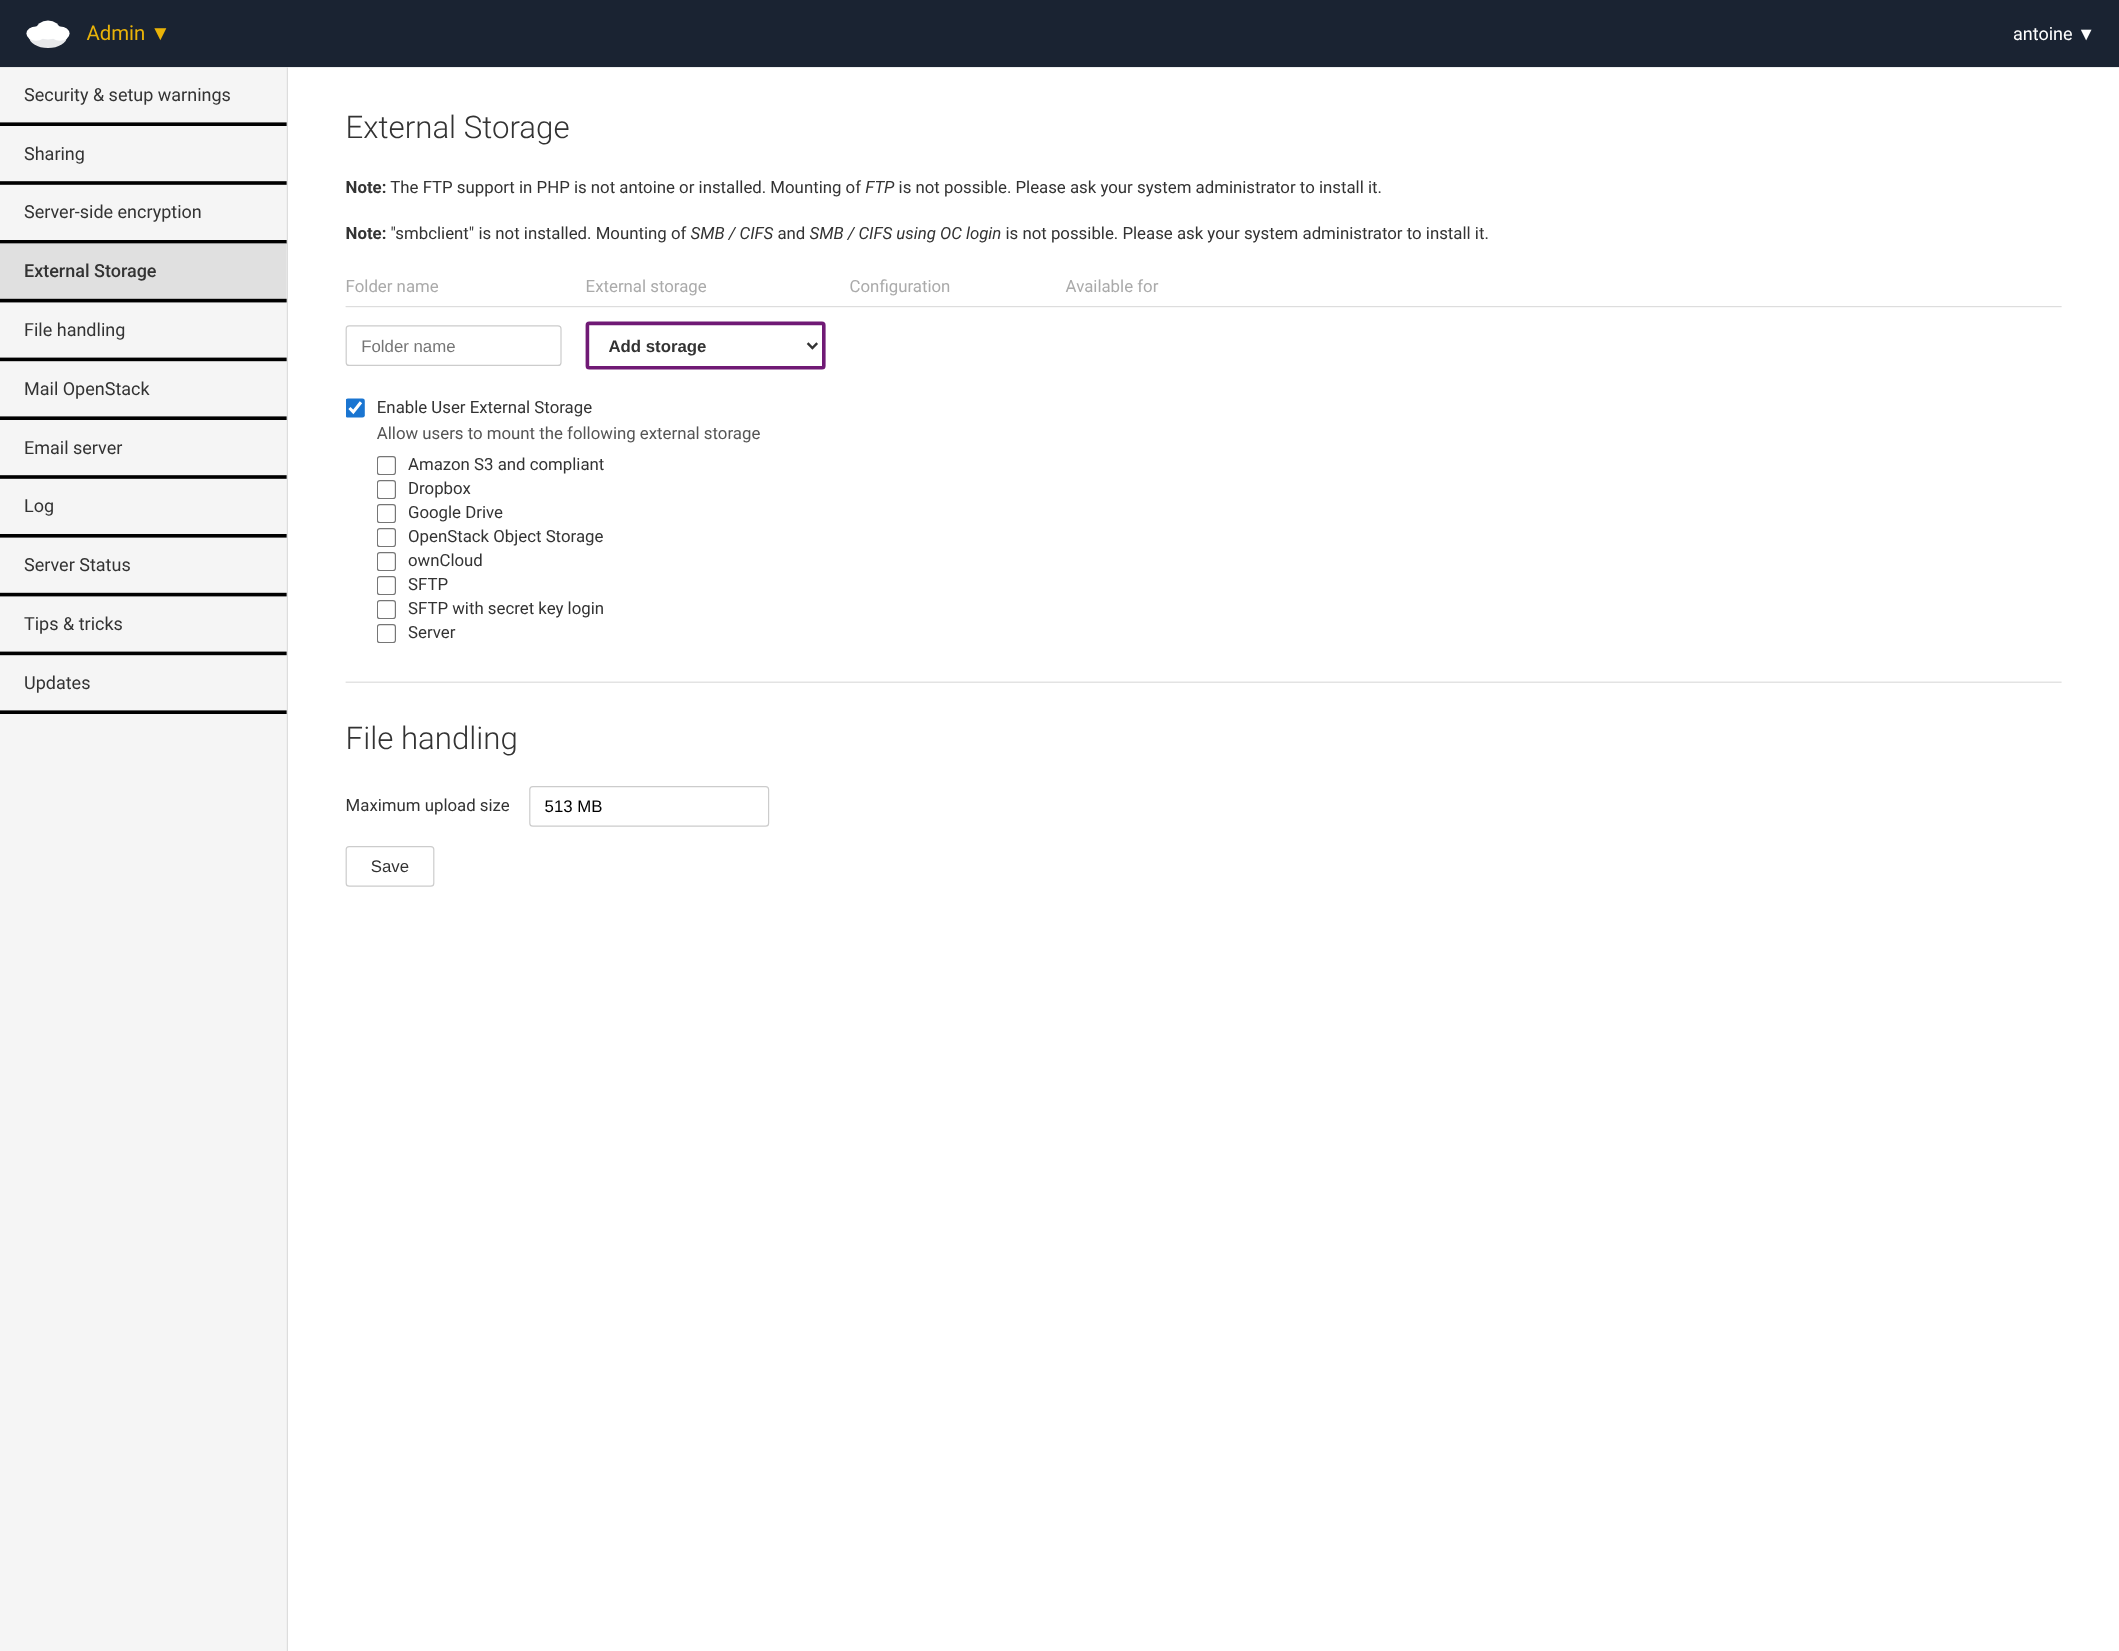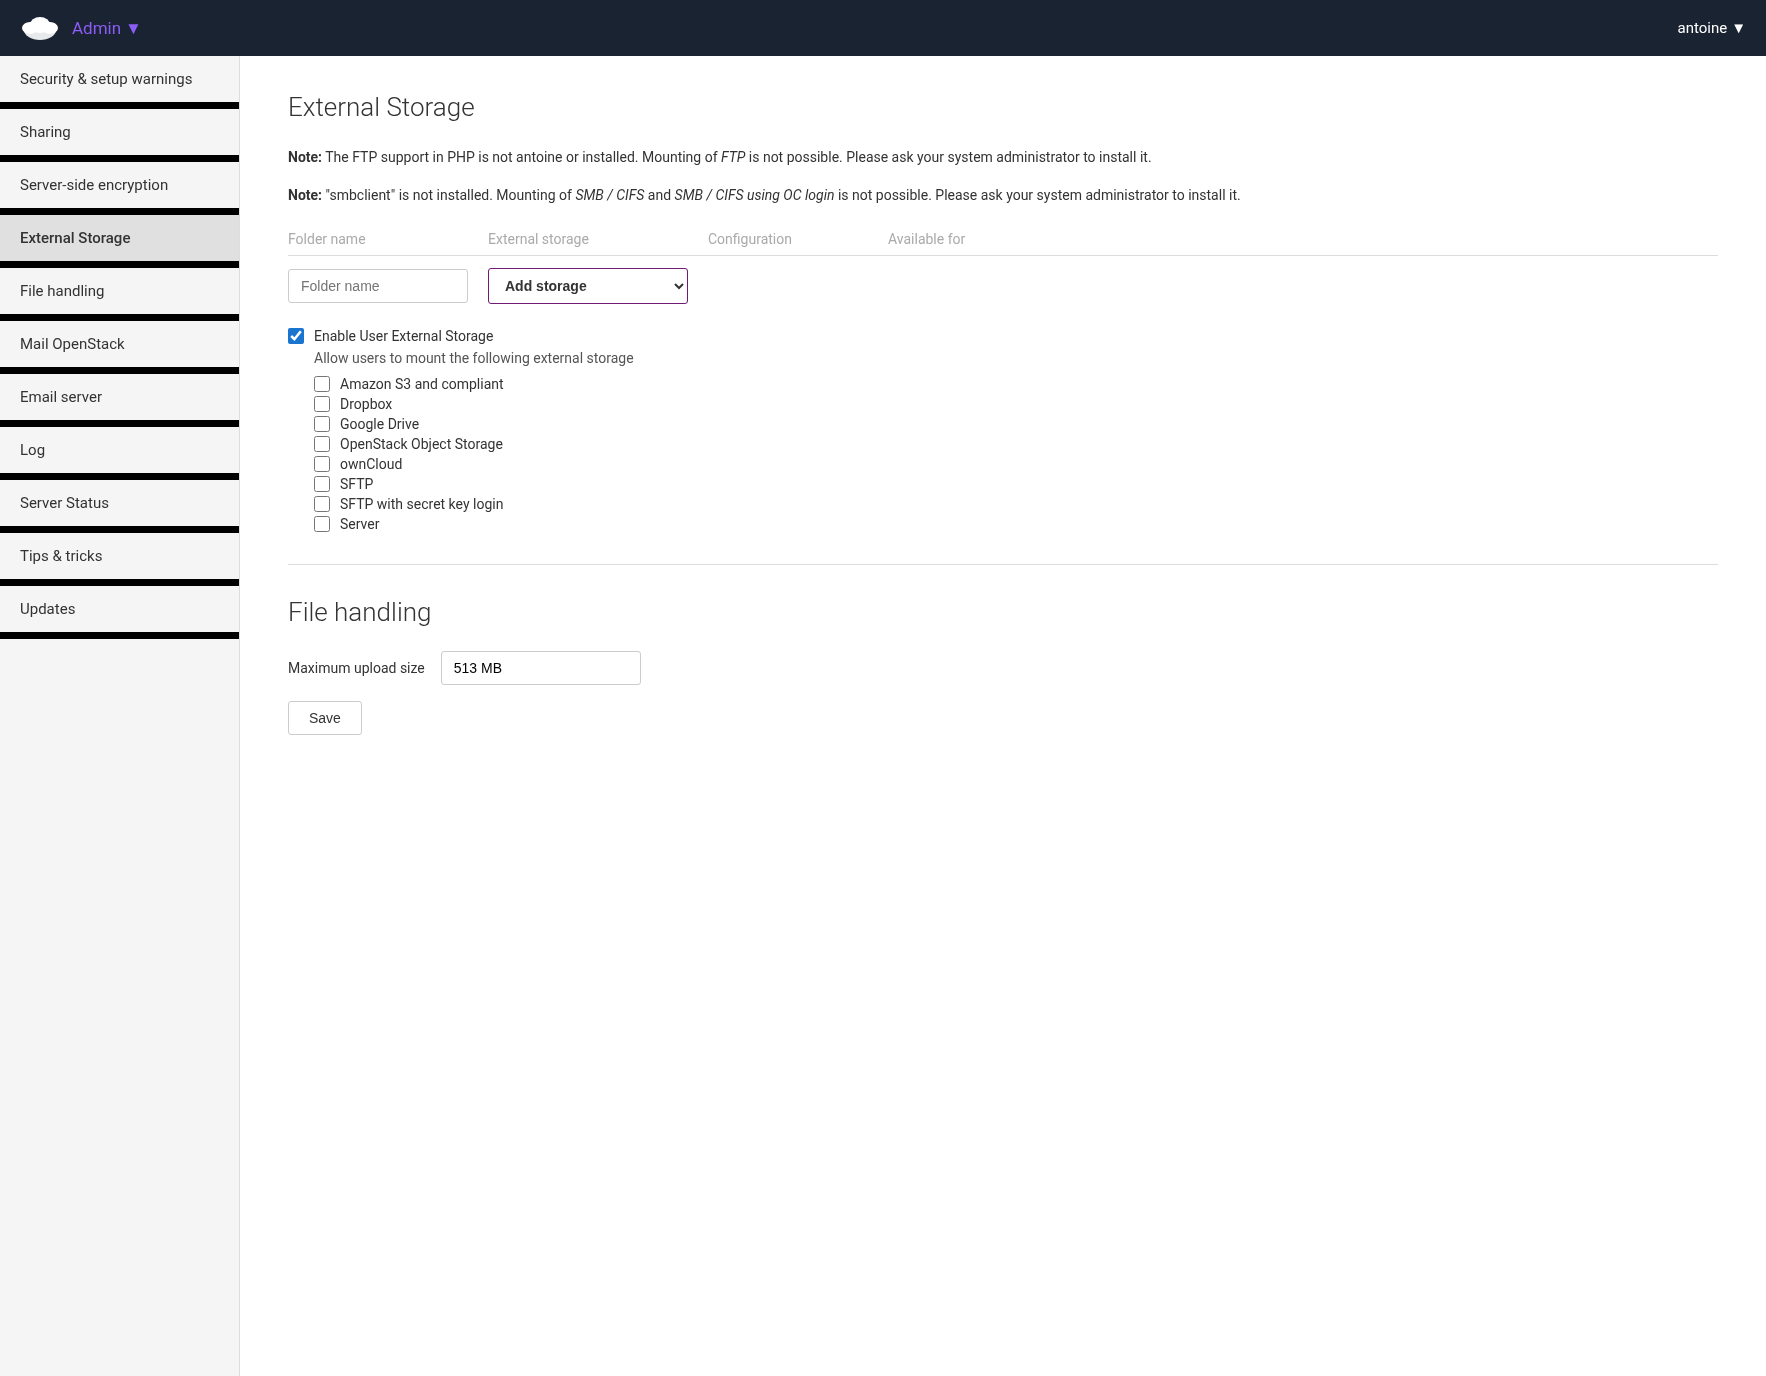--- a/index.html
+++ b/index.html
@@ -16,21 +16,21 @@
       height: 56px;
       flex-shrink: 0;
     }
     .header-left { display: flex; align-items: center; gap: 12px; }
     .logo {
       width: 40px; height: 40px;
       display: flex; align-items: center; justify-content: center;
     }
     .logo svg { width: 40px; height: 40px; }
     .header-title {
-      color: #8b5cf6;
+      color: #eab308;
       font-size: 17px;
       font-weight: 400;
       display: flex; align-items: center; gap: 4px;
     }
     .header-user {
       color: #fff;
       font-size: 15px;
       display: flex; align-items: center; gap: 4px;
       cursor: pointer;
     }
@@ -44,21 +44,21 @@
       background: #f5f5f5;
       border-right: 1px solid #ddd;
       overflow-y: auto;
       flex-shrink: 0;
     }
     .sidebar-item {
       padding: 14px 20px;
       font-size: 15px;
       color: #333;
       cursor: pointer;
-      border-bottom: 7px solid #000000;
+      border-bottom: 3px solid #000000;
       display: block;
     }
     .sidebar-item.active { background: #e0e0e0; font-weight: 500; }
 
     
     .main {
       flex: 1;
       overflow-y: auto;
       padding: 36px 48px;
       background: #fff;
@@ -106,21 +106,21 @@
       width: 180px;
       padding: 8px 12px;
       border: 1px solid #ccc;
       border-radius: 3px;
       font-size: 14px;
       color: #999;
     }
     .add-storage-select {
       width: 200px;
       padding: 8px 12px;
-      border: 1px solid #701a75;
+      border: 3px solid #701a75;
       border-radius: 3px;
       font-size: 14px;
       font-weight: bold;
       color: #333;
       background: #fff;
       appearance: auto;
     }
 
     
     .checkbox-section {

